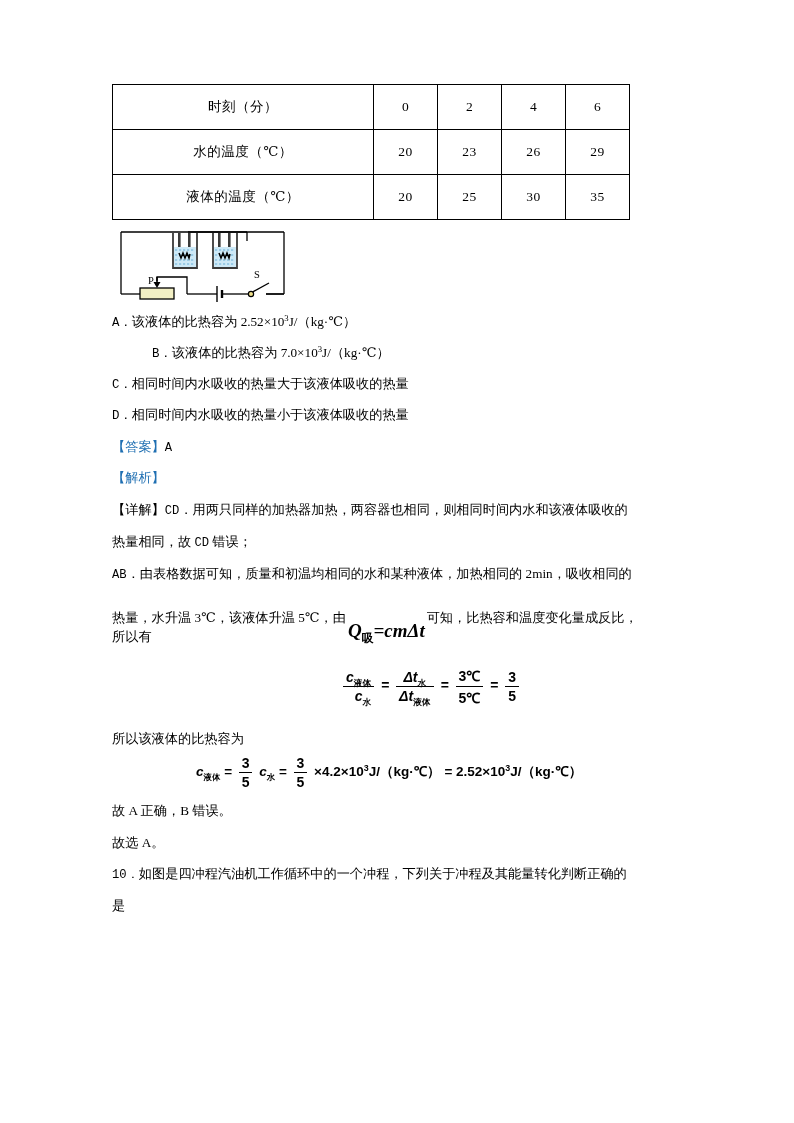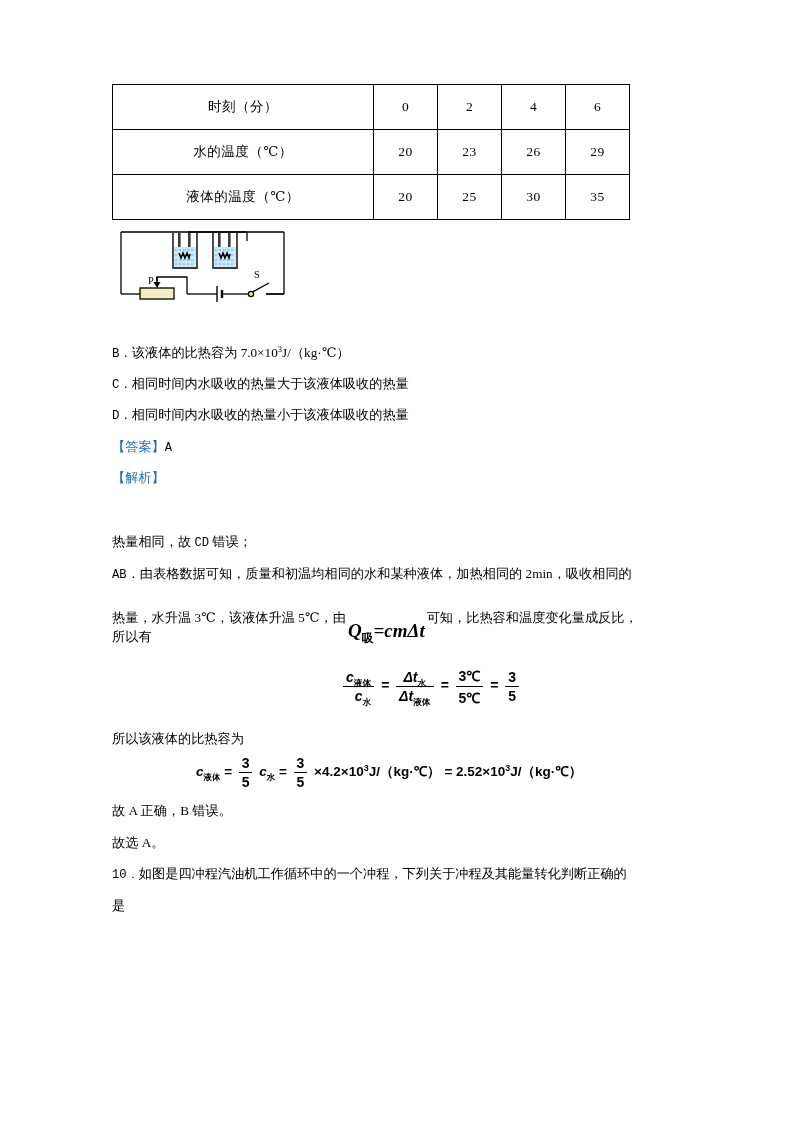--- a/index.html
+++ b/index.html
@@ -247,41 +247,47 @@
 
       <g>
         <circle cx="139" cy="66" r="2.6" fill="#f0e08a" stroke="#000000" stroke-width="1.2"></circle>
         <line x1="140.5" y1="64" x2="157" y2="55" stroke="#000000" stroke-width="1.4"></line>
         <line x1="154" y1="66" x2="172" y2="66" stroke="#000000" stroke-width="1.3"></line>
         <text x="142" y="50" font-family="Liberation Serif, serif" font-size="10.5" fill="#000000">S</text>
       </g>
     </svg>
   </div>
 
-
-  <div class="opt" style="top:345px;">
+  <div class="opt" style="top:314px;">
+    <span class="optlet">A．</span><span>该液体的比热容为 2.52×10</span><span class="sup">3</span><span>J/（kg·℃）</span>
+  </div>
+
+  <div class="opt" style="top:345px;margin-left:40px;">
     <span class="optlet">B．</span><span>该液体的比热容为 7.0×10</span><span class="sup">3</span><span>J/（kg·℃）</span>
   </div>
 
   <div class="opt" style="top:407px;">
     <span class="optlet">D．</span><span>相同时间内水吸收的热量小于该液体吸收的热量</span>
   </div>
 
   <div class="opt" style="top:376px;">
     <span class="optlet">C．</span><span>相同时间内水吸收的热量大于该液体吸收的热量</span>
   </div>
 
   <div class="para" style="top:439px;">
     <span class="blue">【答案】</span><span class="mono">A</span>
   </div>
 
   <div class="para" style="top:470px;">
     <span class="blue">【解析】</span>
   </div>
 
+  <div class="para" style="top:502px;">
+    <span>【详解】</span><span class="mono">CD</span><span>．用两只同样的加热器加热，两容器也相同，则相同时间内水和该液体吸收的</span>
+  </div>
 
   <div class="para" style="top:534px;">
     <span>热量相同，故 </span><span class="mono">CD</span><span> 错误；</span>
   </div>
 
   <div class="para" style="top:566px;">
     <span class="mono">AB</span><span>．由表格数据可知，质量和初温均相同的水和某种液体，加热相同的 2min，吸收相同的</span>
   </div>
 
   <div class="para" style="top:596px;">

